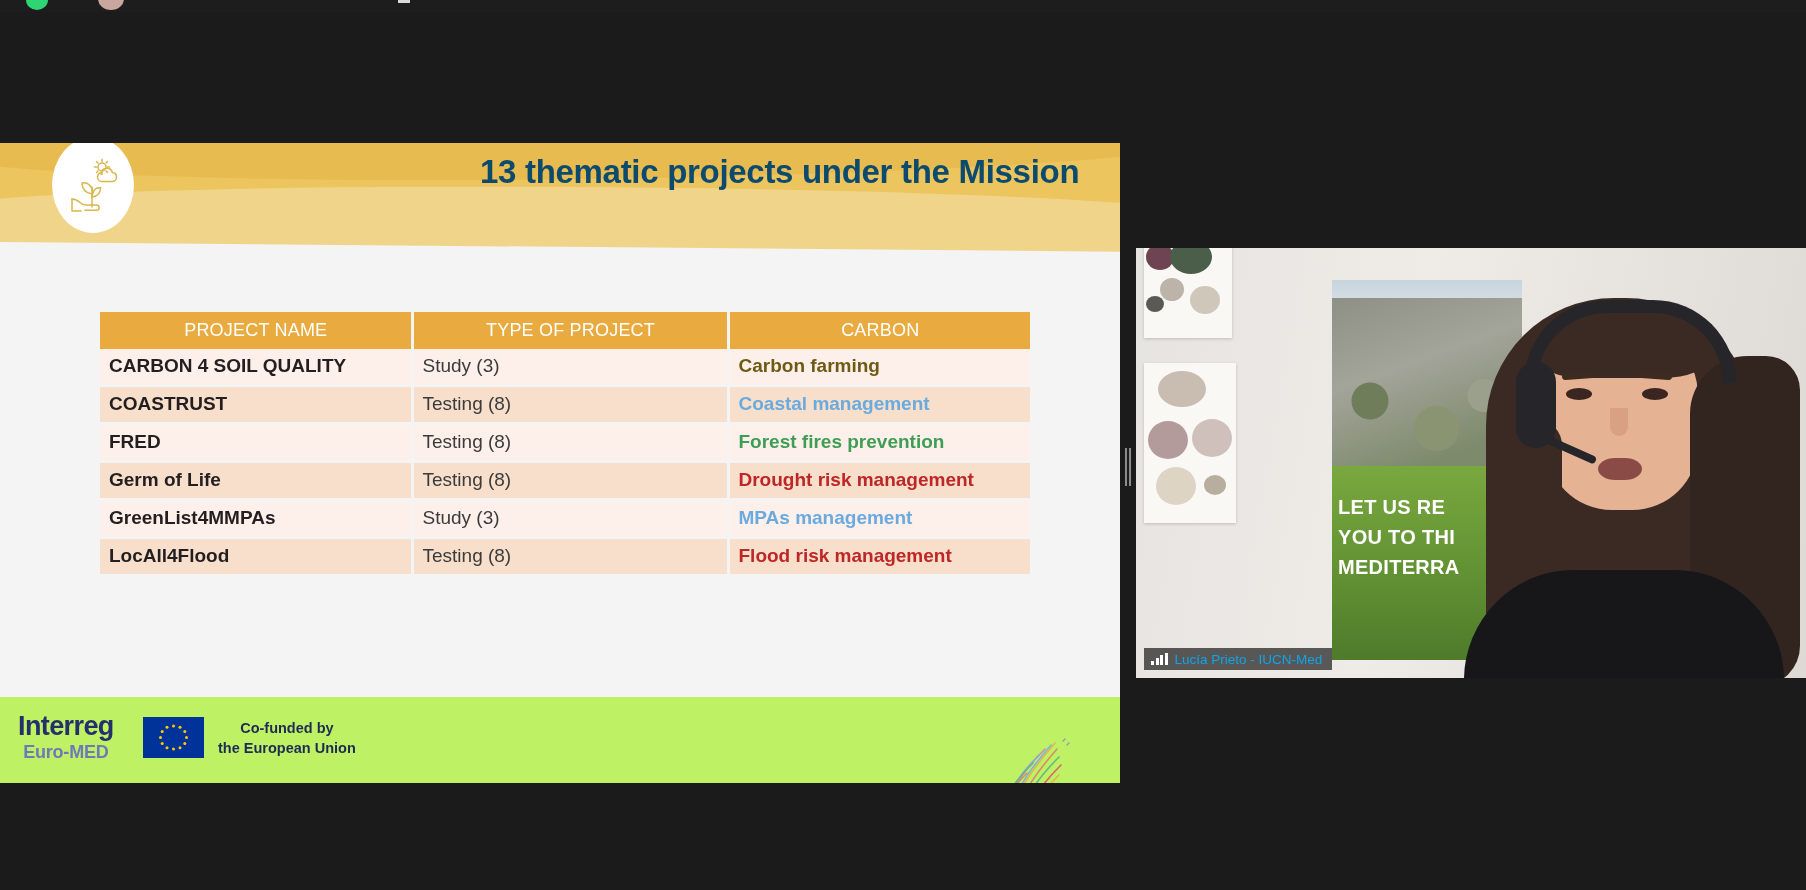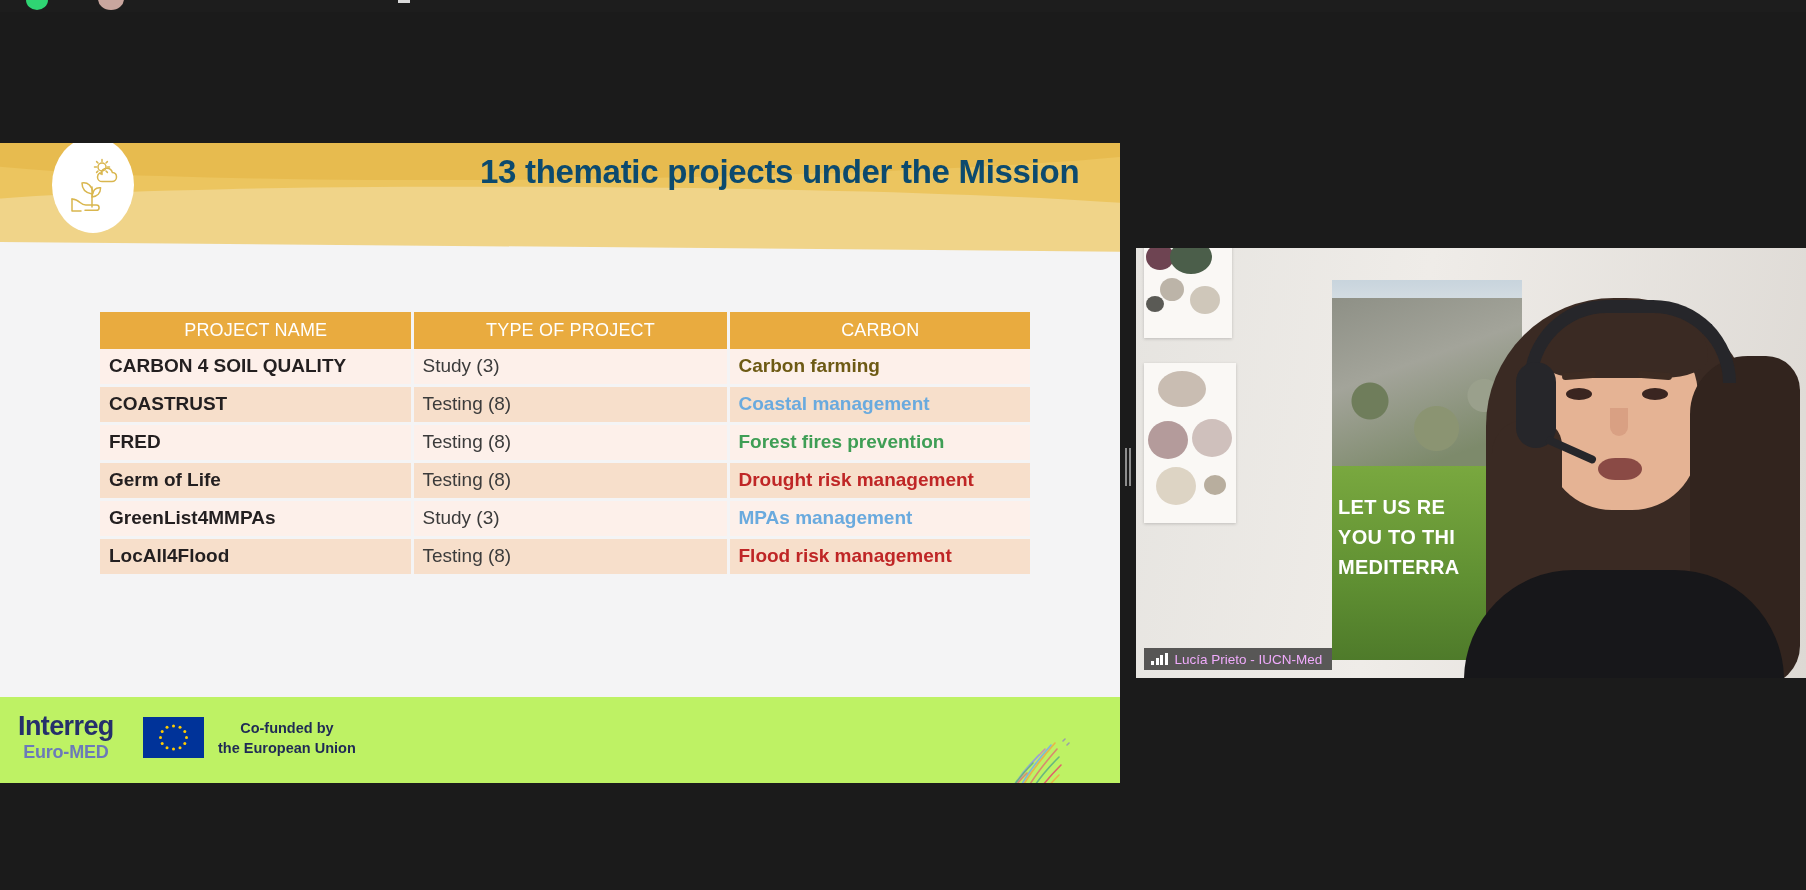--- a/index.html
+++ b/index.html
@@ -157,21 +157,21 @@
     background: rgba(30,30,30,.72);
     display: flex; align-items: center; gap: 7px;
     padding: 0 10px 0 7px;
   }
   .namebar .bars { display: flex; align-items: flex-end; gap: 1.5px; height: 12px; }
   .namebar .bars i { width: 3px; background: #ffffff; display: block; }
   .namebar .bars i:nth-child(1){ height:4px; }
   .namebar .bars i:nth-child(2){ height:7px; }
   .namebar .bars i:nth-child(3){ height:10px; }
   .namebar .bars i:nth-child(4){ height:12px; }
-  .namebar .nm { font-size: 13.5px; color: #f0abfc; white-space: nowrap; }
+  .namebar .nm { font-size: 13.5px; color: #0ea5e9; white-space: nowrap; }
 </style>
 </head>
 <body>
 
 <div id="root">
 
   <div class="top-strip">
     <span class="dot-green"></span>
     <span class="dot-av"></span>
     <span class="mini-ic"></span>

